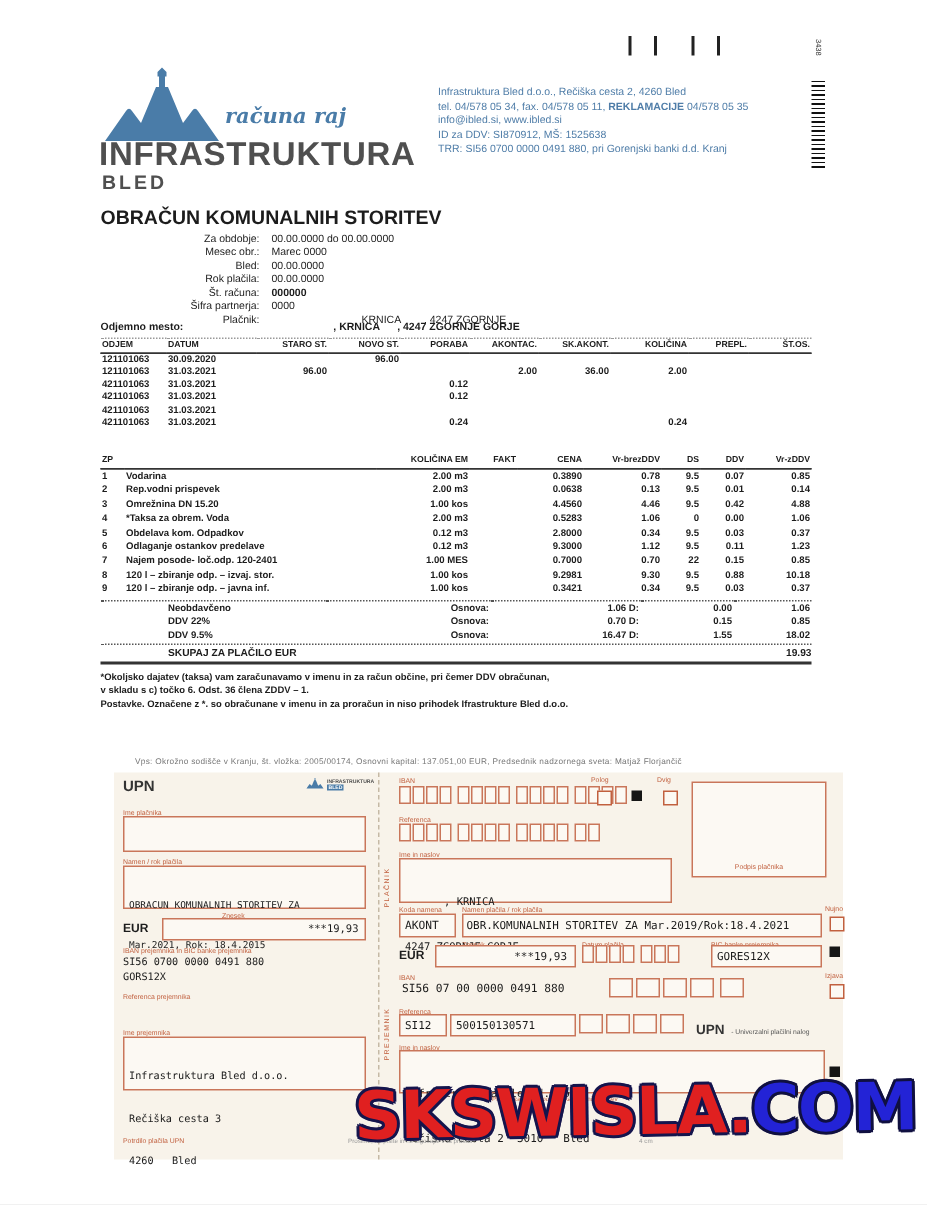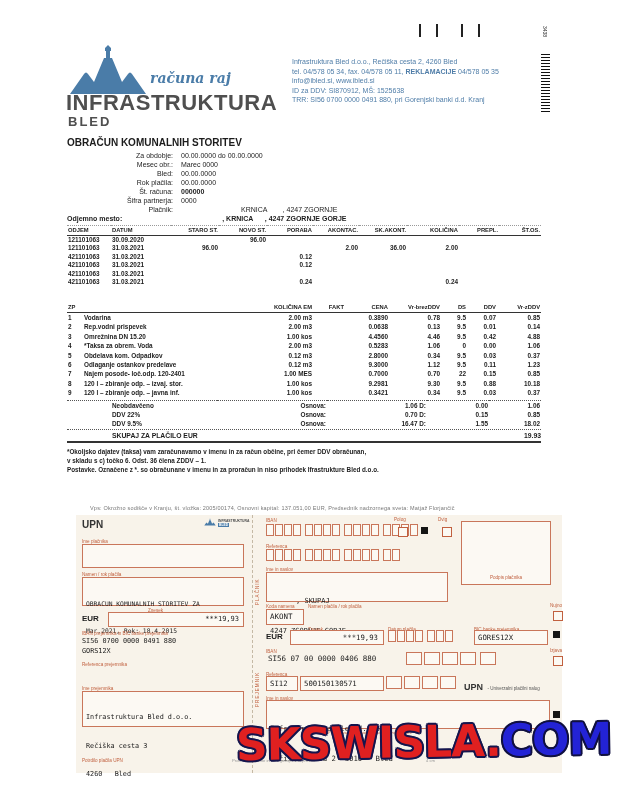--- a/index.html
+++ b/index.html
@@ -14,21 +14,21 @@
   #logo-name{left:66px;top:90px;font-size:22px;font-weight:600;letter-spacing:.5px;color:#4f4f4f;}
   #logo-city{left:68px;top:114px;font-size:13px;font-weight:600;letter-spacing:2px;color:#4f4f4f;}
   #company{left:292px;top:57px;width:268px;font-size:7px;line-height:9.6px;color:#4f7da8;}
   .mark{position:absolute;top:24px;width:1.5px;height:13px;background:#222;}
   #barcode{left:541px;top:54px;width:9px;height:58px;
     background:repeating-linear-gradient(180deg,#111 0 1px,transparent 1px 3px);}
   #barcode-num{left:548px;top:26px;font-size:5px;color:#333;transform:rotate(90deg);transform-origin:left top;}
 
   
   #sec1{left:67px;top:137px;width:300px;font-size:7px;}
-  #sec1 .title{font-size:10px;font-weight:700;margin-bottom:3px;}
+  #sec1 .title{font-size:13px;font-weight:700;margin-bottom:3px;}
   .f-row{display:flex;line-height:9px;}
   .f-label{width:106px;text-align:right;}
   .f-value{margin-left:8px;white-space:pre;}
   .f-indent{padding-left:60px;}
 
   
   #sec2{left:67px;top:214px;width:476px;}
   #sec2 .title{font-size:8.5px;font-weight:700;}
   #sec2 .place{font-size:7px;font-weight:700;margin-top:1px;}
   #sec2 .place .val{font-weight:700;margin-left:100px;white-space:pre;}
@@ -473,47 +473,50 @@
     <div class="abs lbl" style="left:362px;top:2px">Dvig</div>
     <div class="abs cb" style="left:366px;top:12px"></div>
     <div class="abs obox" style="left:385px;top:6px;width:88px;height:62px">
       <div class="lbl" style="position:absolute;bottom:4px;width:100%;text-align:center">Podpis plačnika</div>
     </div>
     <div class="abs lbl" style="left:190px;top:29px">Referenca</div>
     <div class="abs" style="left:190px;top:34px" data-boxes="14"><span class="cell-box"></span><span class="cell-box"></span><span class="cell-box"></span><span class="cell-box"></span><span class="cell-box"></span><span class="cell-box"></span><span class="cell-box"></span><span class="cell-box"></span><span class="cell-box"></span><span class="cell-box"></span><span class="cell-box"></span><span class="cell-box"></span><span class="cell-box"></span><span class="cell-box"></span></div>
     <div class="abs lbl" style="left:190px;top:52px">Ime in naslov</div>
     <div class="abs obox" style="left:190px;top:57px;width:180px;height:28px">
       <div class="mono" style="font-size:7px;line-height:10px;padding:3px 0 0 3px">
-        <div style="padding-left:26px">, SKUPAJ</div>
+        <div style="padding-left:26px">, KRNICA</div>
         <div>4247 ZGORNJE GORJE</div>
       </div>
     </div>
     <div class="abs lbl" style="left:190px;top:89px">Koda namena</div>
     <div class="abs obox" style="left:190px;top:94px;width:36px;height:14px">
       <div class="mono" style="font-size:7.5px;padding:2px 0 0 3px">AKONT</div>
     </div>
     <div class="abs lbl" style="left:232px;top:89px">Namen plačila / rok plačila</div>
+    <div class="abs obox" style="left:232px;top:94px;width:238px;height:14px">
+      <div class="mono" style="font-size:7.3px;padding:2px 0 0 2px">OBR.KOMUNALNIH STORITEV ZA Mar.2019/Rok:18.4.2021</div>
+    </div>
     <div class="abs lbl" style="left:474px;top:88px">Nujno</div>
     <div class="abs cb" style="left:477px;top:96px"></div>
 
     <div class="abs lbl" style="left:232px;top:112px">Znesek</div>
     <div class="abs" style="left:190px;top:117px;font-size:8px;font-weight:700">EUR</div>
     <div class="abs obox" style="left:214px;top:115px;width:92px;height:13px">
       <div class="mono" style="font-size:7.3px;text-align:right;padding:2px 5px 0 0">***19,93</div>
     </div>
     <div class="abs lbl" style="left:312px;top:112px">Datum plačila</div>
     <div class="abs" style="left:312px;top:115px" data-boxes="7"><span class="cell-box"></span><span class="cell-box"></span><span class="cell-box"></span><span class="cell-box"></span><span class="cell-box"></span><span class="cell-box"></span><span class="cell-box"></span></div>
     <div class="abs lbl" style="left:398px;top:112px">BIC banke prejemnika</div>
     <div class="abs obox" style="left:398px;top:115px;width:72px;height:13px">
       <div class="mono" style="font-size:7.3px;padding:2px 0 0 3px">GORES12X</div>
     </div>
     <div class="abs sq" style="left:477px;top:116px"></div>
 
     <div class="abs lbl" style="left:190px;top:134px">IBAN</div>
-    <div class="abs mono" style="left:192px;top:139px;font-size:7.5px">SI56 07 00 0000 0406 880</div>
+    <div class="abs mono" style="left:192px;top:139px;font-size:7.5px">SI56 07 00 0000 0491 880</div>
     <div class="abs wide" style="left:330px;top:137px" data-boxes="5"><span class="cell-box"></span><span class="cell-box"></span><span class="cell-box"></span><span class="cell-box"></span><span class="cell-box"></span></div>
     <div class="abs lbl" style="left:474px;top:133px">Izjava</div>
     <div class="abs cb" style="left:477px;top:141px"></div>
 
     <div class="abs lbl" style="left:190px;top:157px">Referenca</div>
     <div class="abs obox" style="left:190px;top:161px;width:30px;height:13px">
       <div class="mono" style="font-size:7.3px;padding:2px 0 0 3px">SI12</div>
     </div>
     <div class="abs obox" style="left:224px;top:161px;width:82px;height:13px">
       <div class="mono" style="font-size:7.3px;padding:2px 0 0 3px">500150130571</div>

